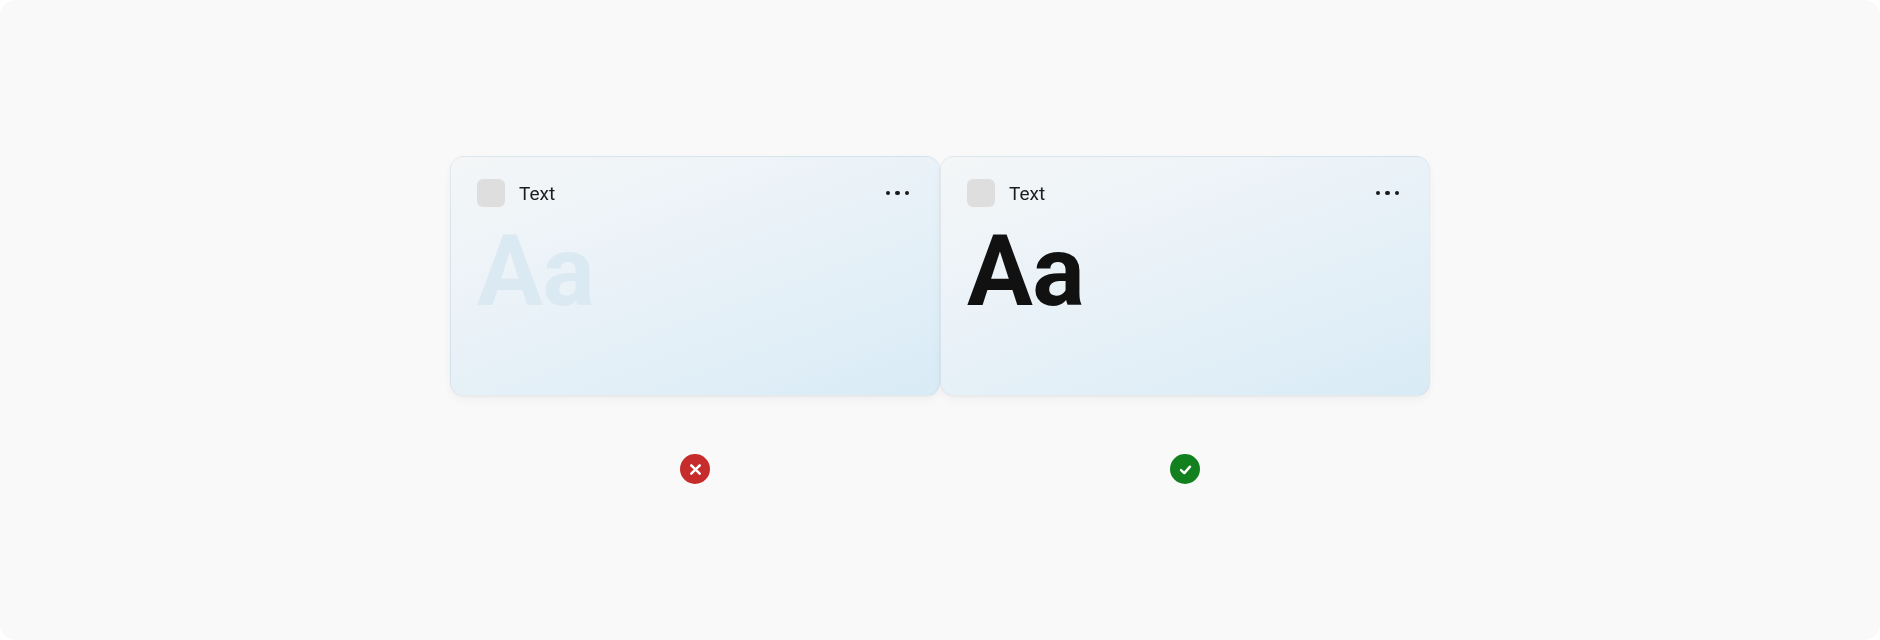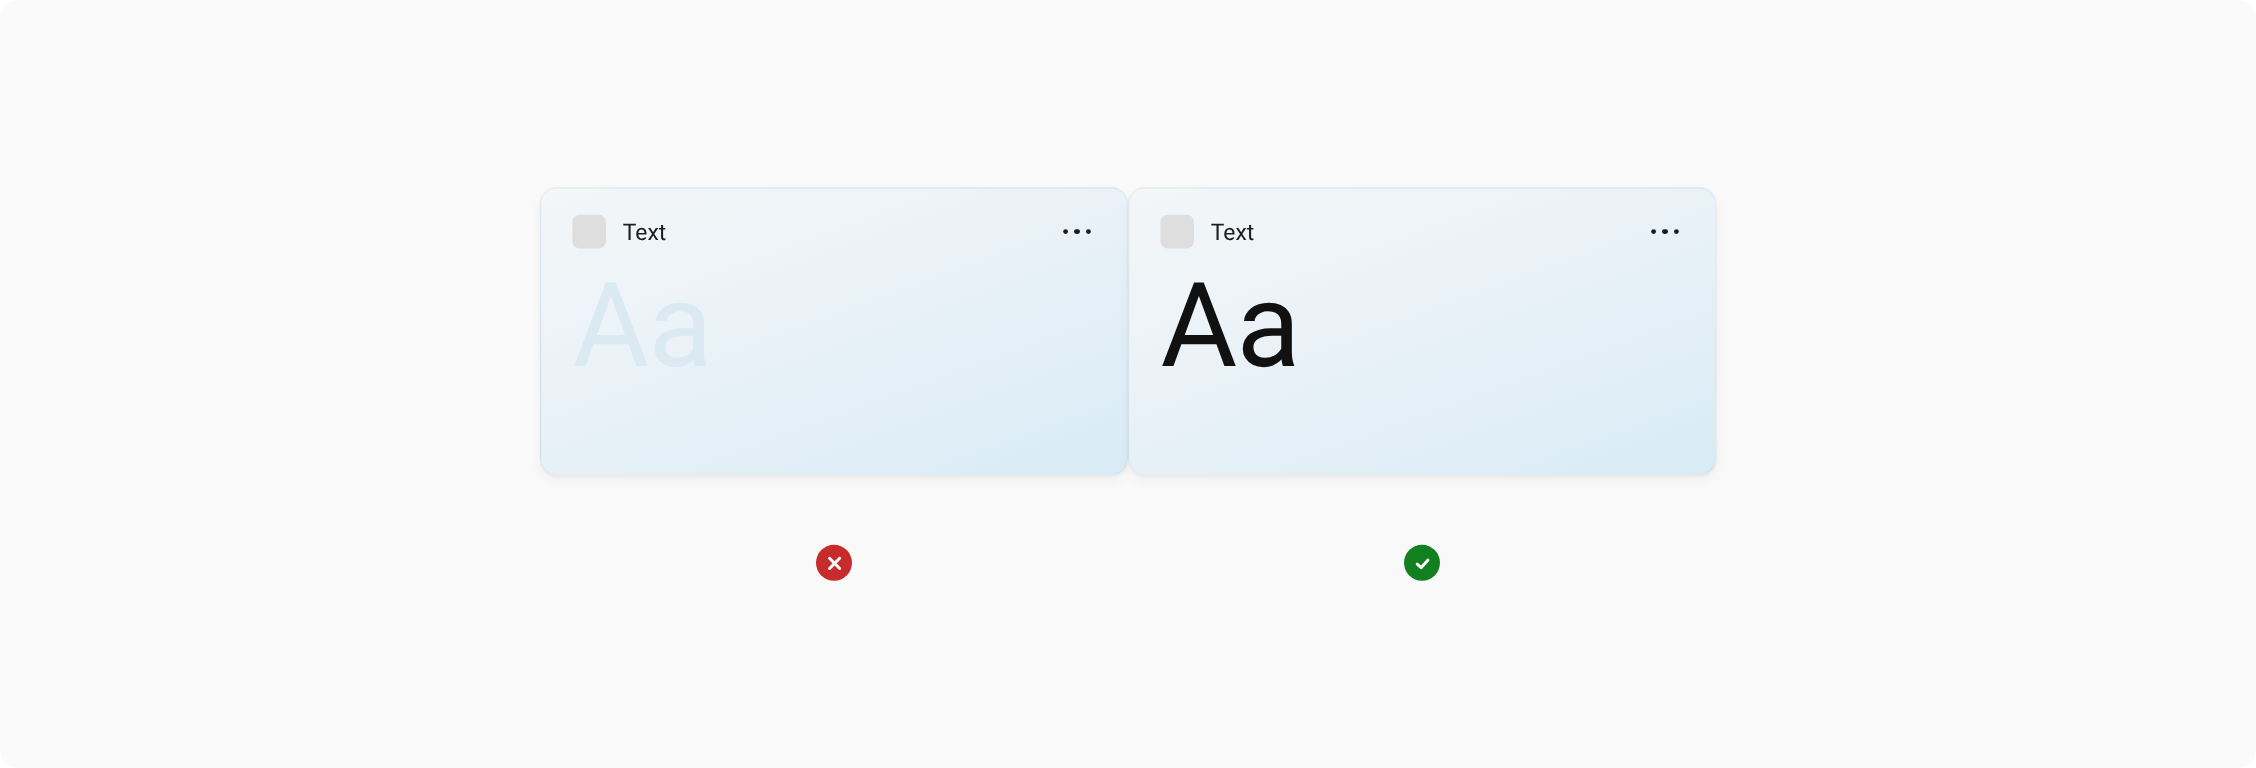--- a/index.html
+++ b/index.html
@@ -64,21 +64,21 @@
     .more span {
       width: 4.5px;
       height: 4.5px;
       border-radius: 50%;
       background: #1a1a1a;
     }
     .sample {
       margin-top: 16px;
       font-size: 98px;
       line-height: 1;
-      font-weight: 400;
+      font-weight: 700;
       letter-spacing: -0.5px;
     }
     .sample.low { color: #dbe9f3; }
     .sample.high { color: #111112; }
     .badge {
       width: 30px;
       height: 30px;
       border-radius: 50%;
       display: flex;
       align-items: center;

